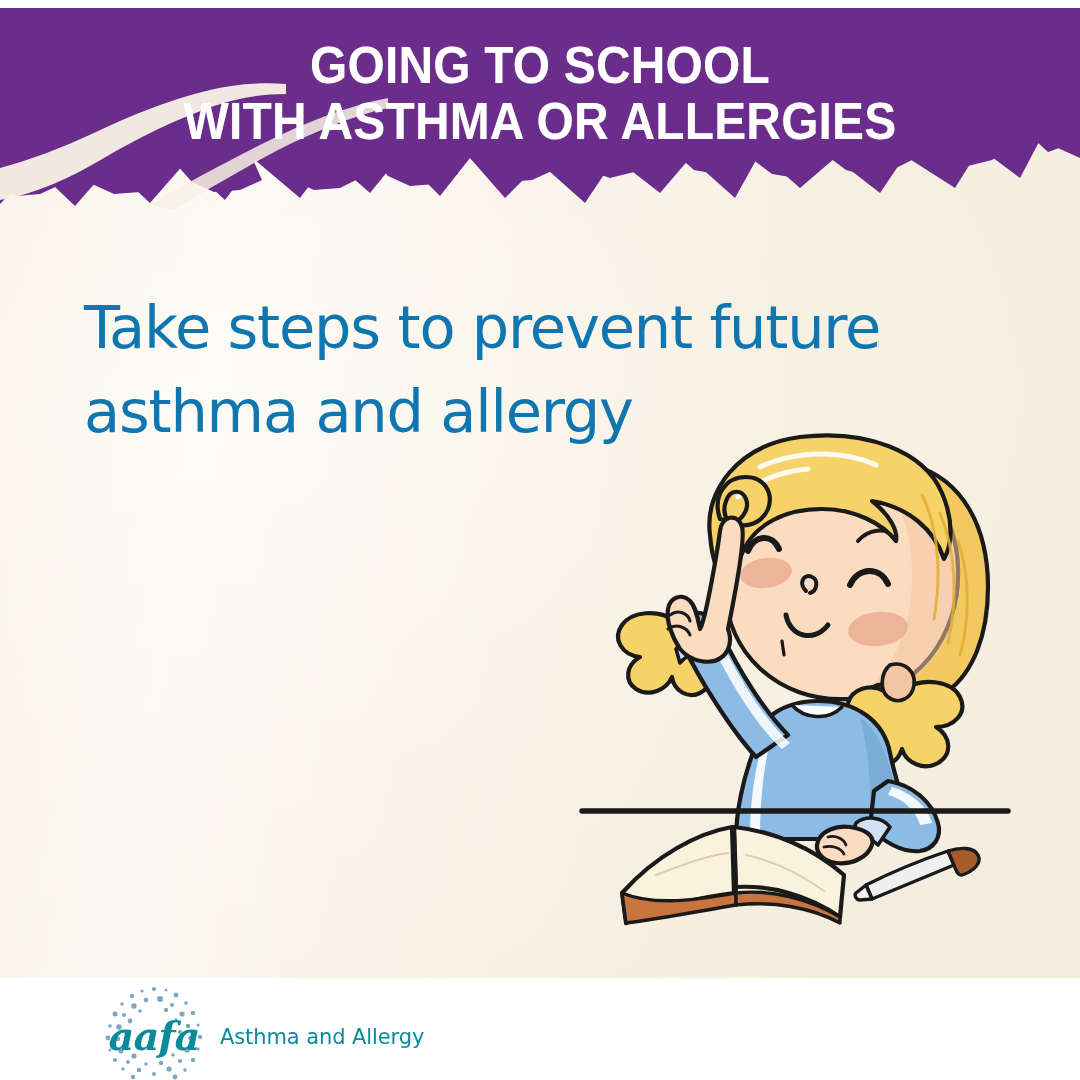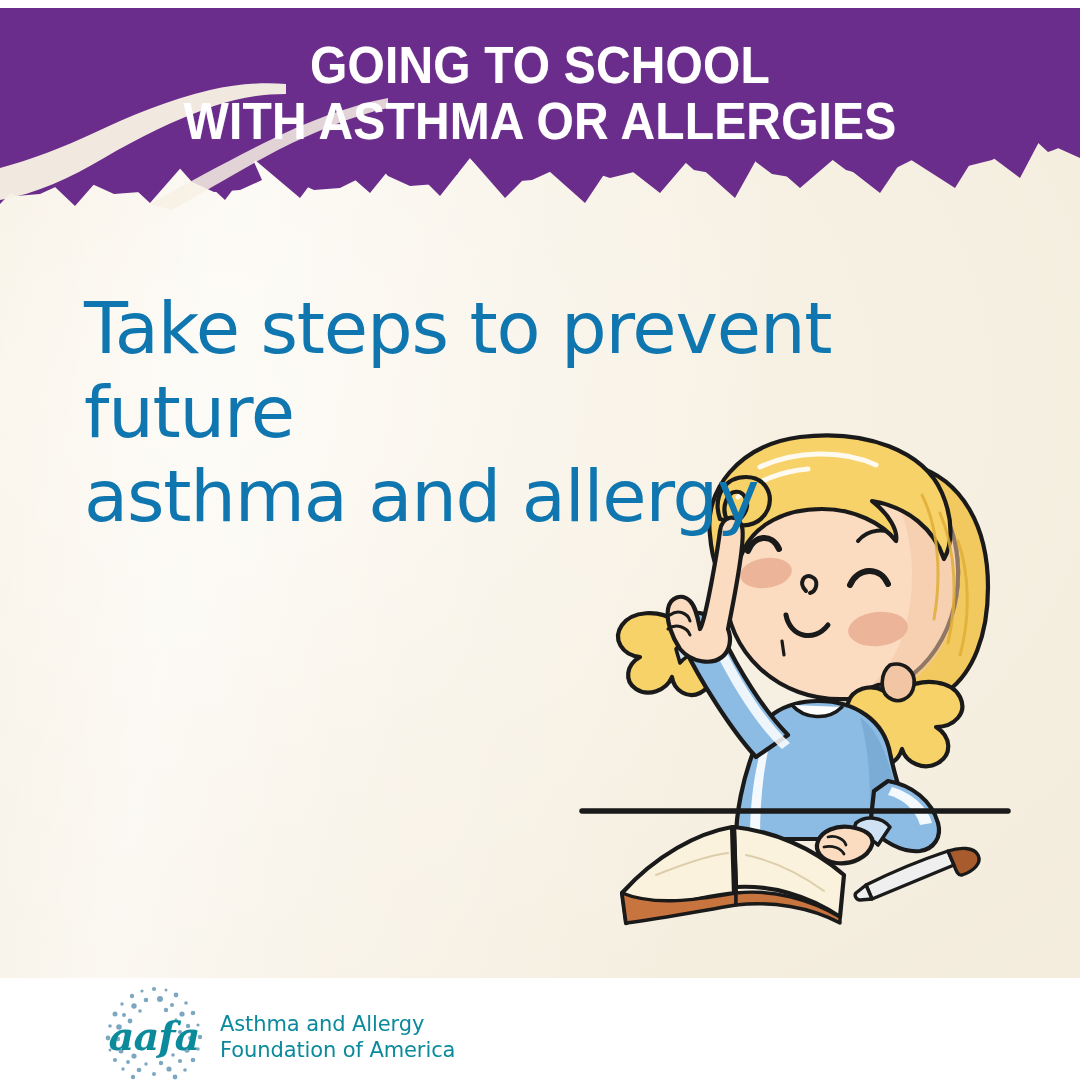--- a/index.html
+++ b/index.html
@@ -52,21 +52,21 @@
     text-shadow:0 0 1px rgba(255,255,255,0.35);
     z-index:5;
   }
   .header-title .l2{display:block;}
   
   .headline{
     position:absolute;left:84px;top:278px;width:940px;
     color:#0f76af;
     font-family:"DejaVu Sans","Liberation Sans",sans-serif;
     font-weight:normal;
-    font-size:72px;
+    font-size:59px;
     line-height:84px;
     letter-spacing:-1.2px;
     z-index:4;
   }
   .headline span{display:block;}
   
   .footer{
     position:absolute;left:0;top:970px;width:1080px;height:118px;
     z-index:6;
   }
@@ -396,19 +396,18 @@
             <circle cx="73" cy="73" r="1.8"></circle>
               <circle cx="34" cy="74" r="2.6"></circle>
             <circle cx="61" cy="81" r="2.2"></circle>
               <circle cx="46" cy="82" r="1.7"></circle>
           </g>
           <text x="54" y="68" text-anchor="middle" font-family="DejaVu Serif, serif" font-style="italic" font-weight="bold" font-size="40" fill="#0b8a9b" letter-spacing="-1">aafa</text>
         </svg>
       </div>
       <div class="logo-text">
         <span>Asthma and Allergy</span>
-        <span>Foundation of America</span>
       </div>
     </div>
 
   </div>
 
 </div>
 
 </body></html>

